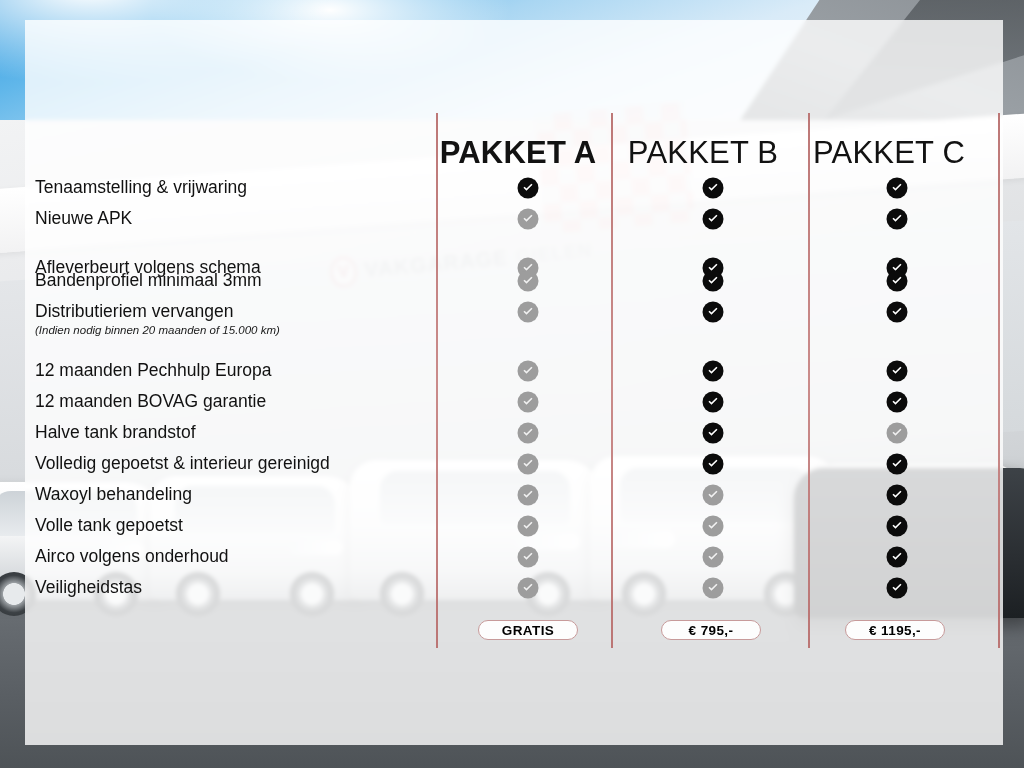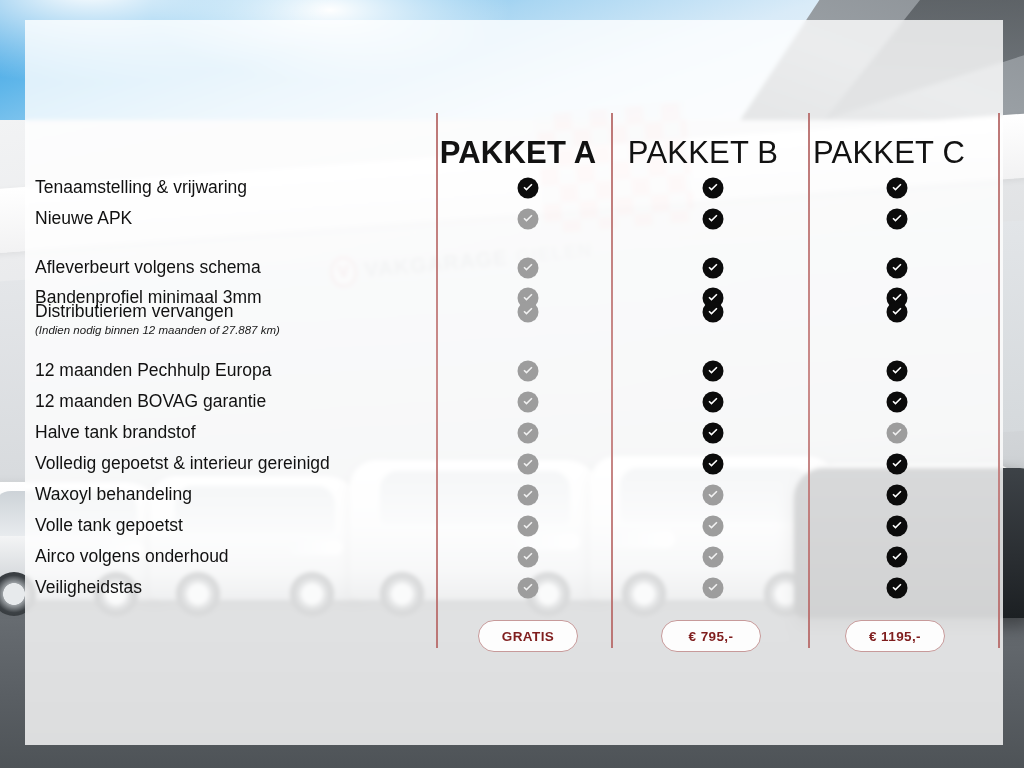--- a/index.html
+++ b/index.html
@@ -164,25 +164,25 @@
   .mark.on{ background:#0b0b0b; }
   .mark.off{ background:#9d9d9d; }
   .mark.on svg path{ fill:#ffffff; }
   .mark.off svg path{ fill:#f1f1f1; }
   .m-a{ left:503px; }
   .m-b{ left:688px; }
   .m-c{ left:872px; }
 
   
   .pill{
-    position:absolute; top:600px; height:32px;
+    position:absolute; top:600px; height:20px;
     border:1.6px solid #c79a9a; border-radius:18px;
     background:rgba(255,255,255,.94);
     display:flex; align-items:center; justify-content:center;
-    font-size:13.5px; font-weight:700; color:#7f1d1d; letter-spacing:.4px;
+    font-size:13.5px; font-weight:700; color:#000000; letter-spacing:.4px;
     white-space:nowrap;
   }
   #pill-a{ left:453px; width:100px; }
   #pill-b{ left:636px; width:100px; }
   #pill-c{ left:820px; width:100px; }
 </style>
 </head>
 <body>
 
 <div id="backdrop">
@@ -296,21 +296,21 @@
             <svg viewBox="0 0 24 24" aria-hidden="true">
               <path d="M9.2 17.2 3.6 11.6l2.1-2.1 3.5 3.5 9-9 2.1 2.1z"></path>
             </svg>
           </div>
           <div class="mark on m-c">
             <svg viewBox="0 0 24 24" aria-hidden="true">
               <path d="M9.2 17.2 3.6 11.6l2.1-2.1 3.5 3.5 9-9 2.1 2.1z"></path>
             </svg>
           </div>
         </div>
-        <div class="row" style="top: 262px;">
+        <div class="row" style="top: 245px;">
           <div class="row-label">Bandenprofiel minimaal 3mm</div>
           <div class="mark off m-a">
             <svg viewBox="0 0 24 24" aria-hidden="true">
               <path d="M9.2 17.2 3.6 11.6l2.1-2.1 3.5 3.5 9-9 2.1 2.1z"></path>
             </svg>
           </div>
           <div class="mark on m-b">
             <svg viewBox="0 0 24 24" aria-hidden="true">
               <path d="M9.2 17.2 3.6 11.6l2.1-2.1 3.5 3.5 9-9 2.1 2.1z"></path>
             </svg>
@@ -331,21 +331,21 @@
           <div class="mark on m-b">
             <svg viewBox="0 0 24 24" aria-hidden="true">
               <path d="M9.2 17.2 3.6 11.6l2.1-2.1 3.5 3.5 9-9 2.1 2.1z"></path>
             </svg>
           </div>
           <div class="mark on m-c">
             <svg viewBox="0 0 24 24" aria-hidden="true">
               <path d="M9.2 17.2 3.6 11.6l2.1-2.1 3.5 3.5 9-9 2.1 2.1z"></path>
             </svg>
           </div>
-          <div class="row-note" style="top: 28px;">(Indien nodig binnen 12 maanden of 27.887 km)</div>
+          <div class="row-note" style="top: 28px;">(Indien nodig binnen 20 maanden of 15.000 km)</div>
         </div>
         <div class="row" style="top: 335px;">
           <div class="row-label">12 maanden Pechhulp Europa</div>
           <div class="mark off m-a">
             <svg viewBox="0 0 24 24" aria-hidden="true">
               <path d="M9.2 17.2 3.6 11.6l2.1-2.1 3.5 3.5 9-9 2.1 2.1z"></path>
             </svg>
           </div>
           <div class="mark on m-b">
             <svg viewBox="0 0 24 24" aria-hidden="true">

